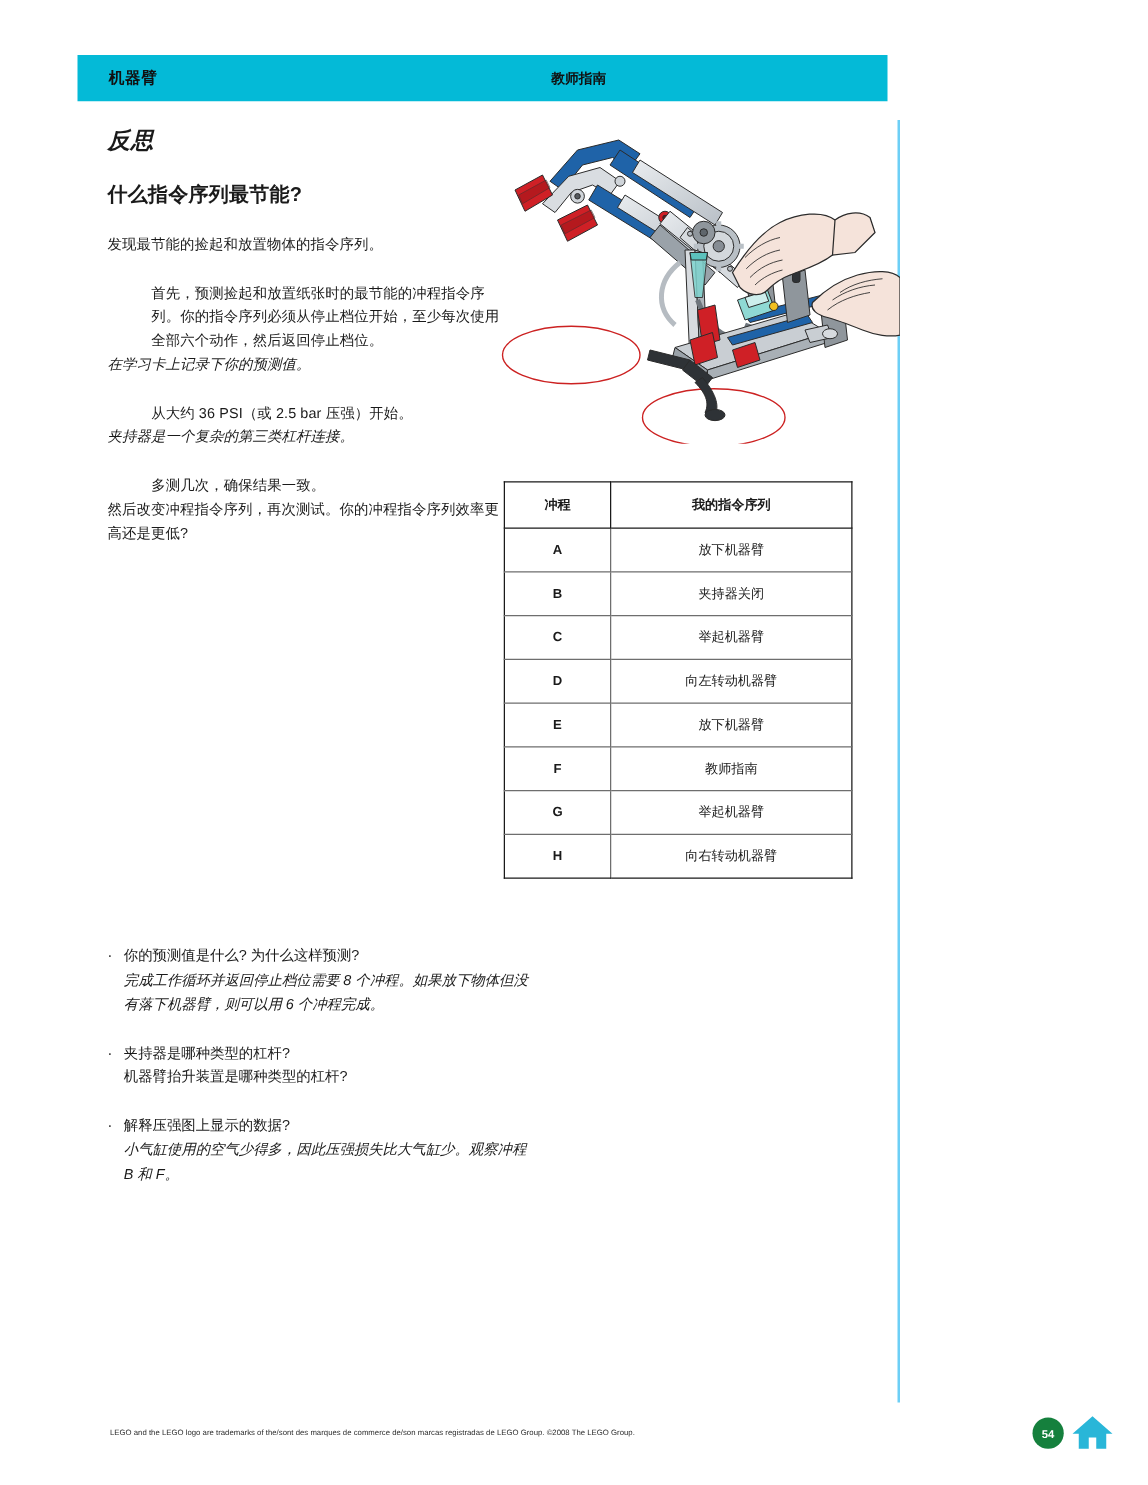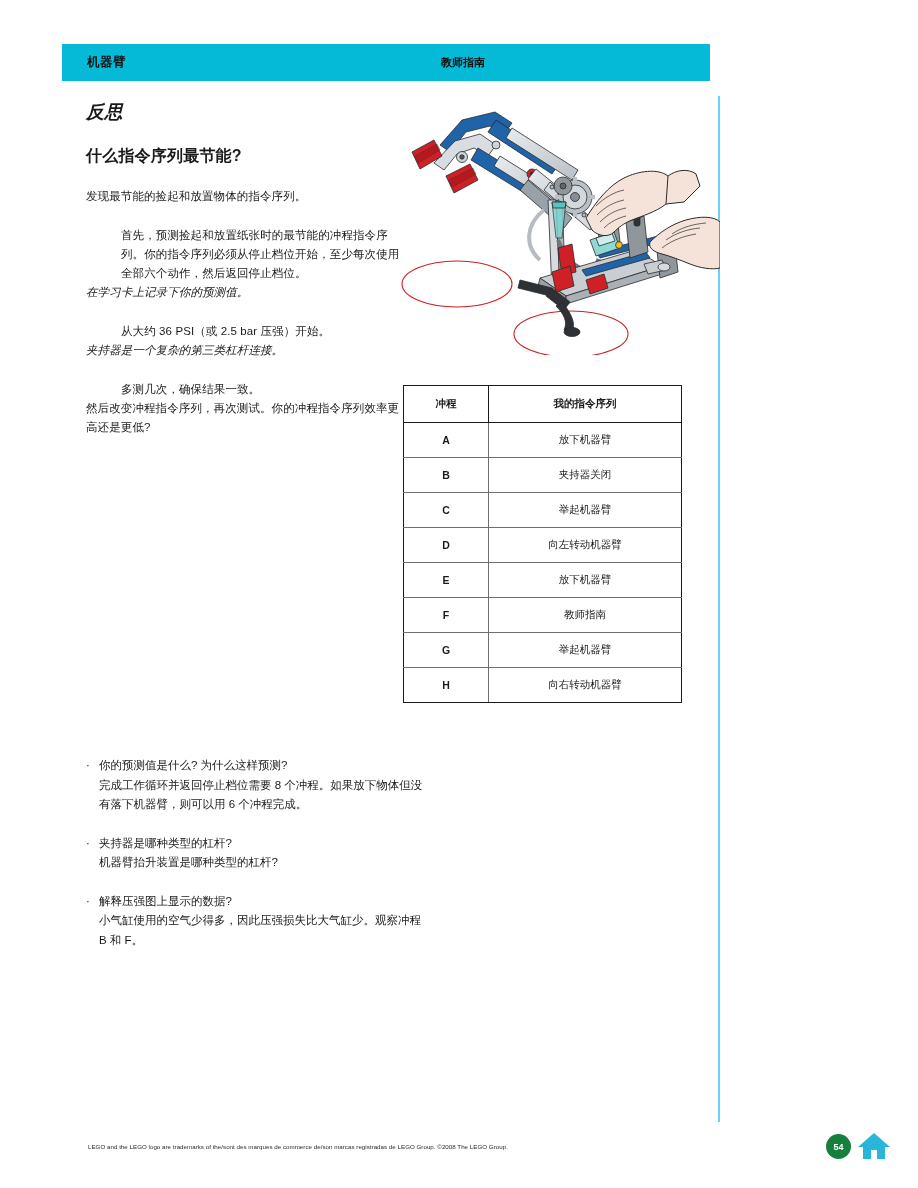--- a/index.html
+++ b/index.html
@@ -113,20 +113,21 @@
     margin-bottom: 19px;
     font-size: 11.5px;
     line-height: 19.5px;
   }
   .bullet-item .dot {
     position: absolute;
     left: 0;
     top: 0px;
   }
   .bullet-item .ans {
+    font-style: italic;
     display: block;
   }
 
   
   .seq-table {
     position: absolute;
     left: 403px;
     top: 385px;
     width: 279px;
     border-collapse: collapse;

